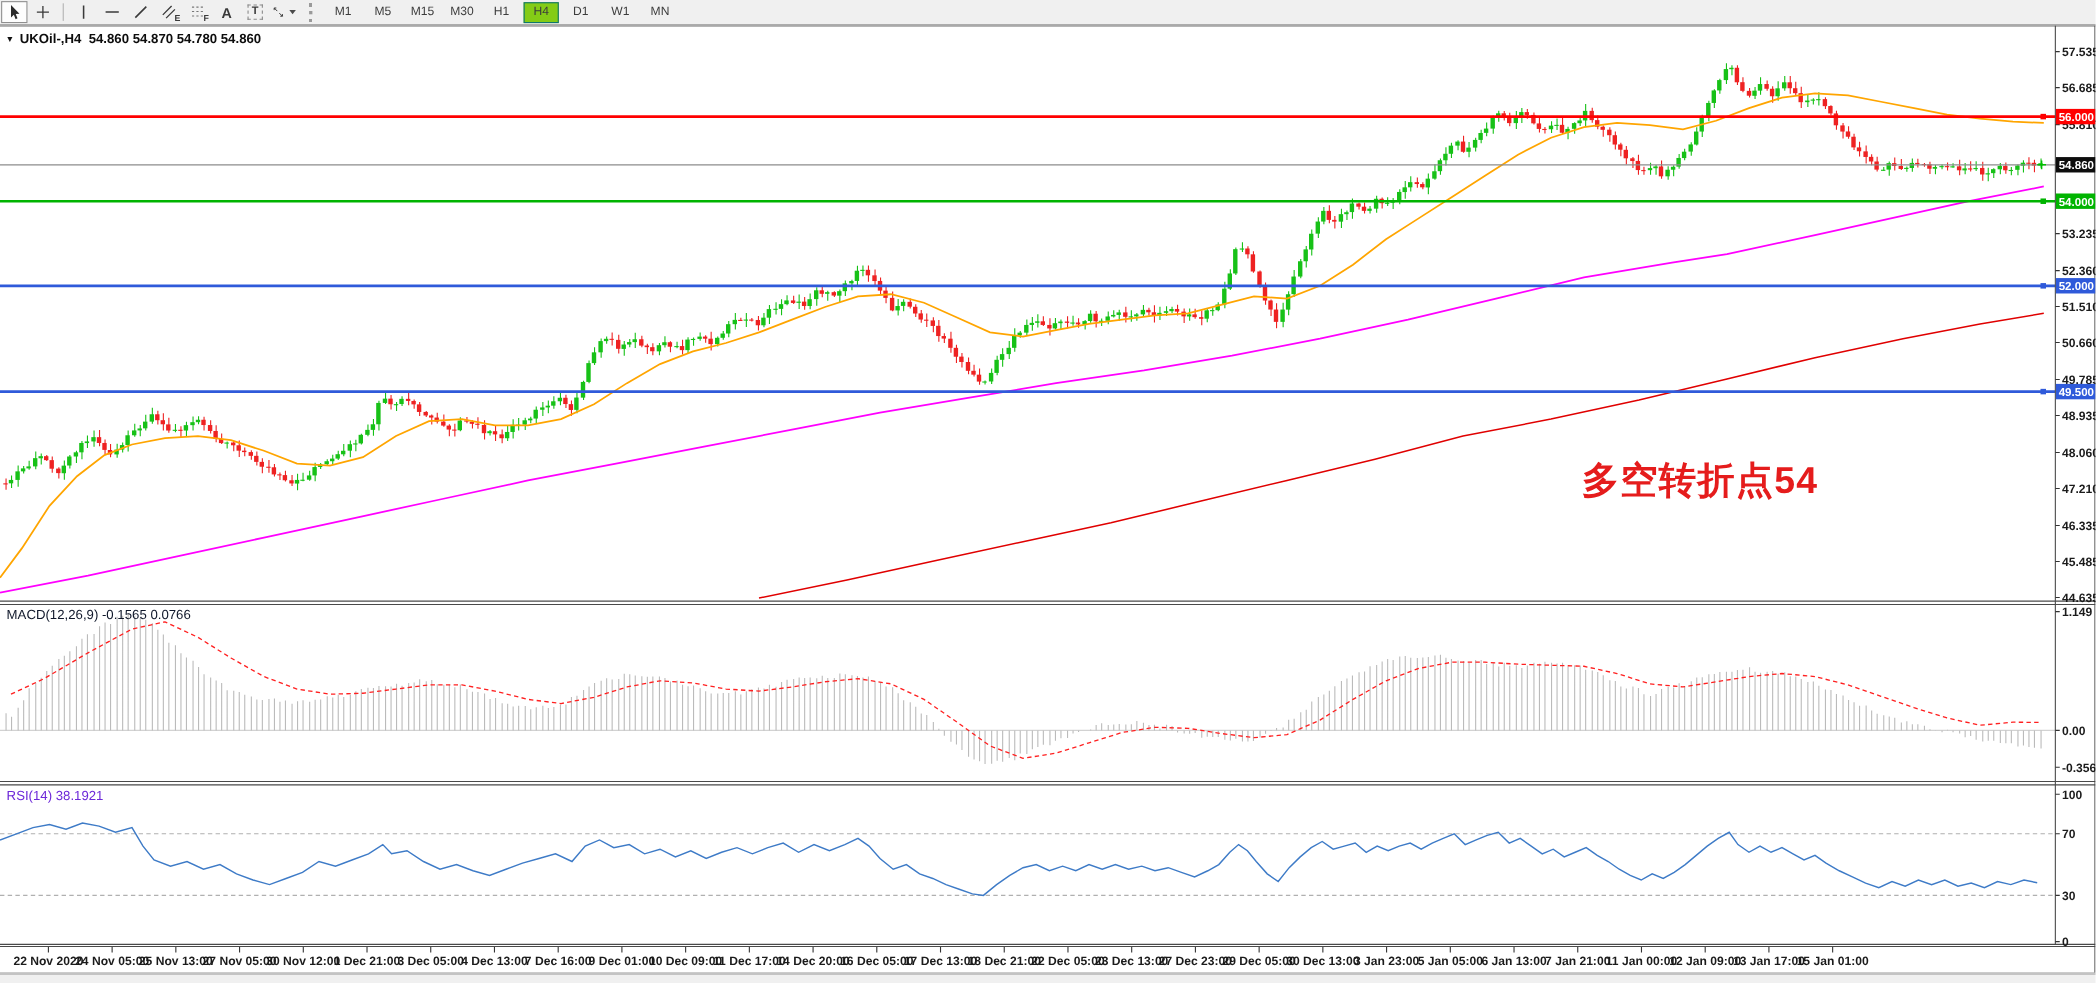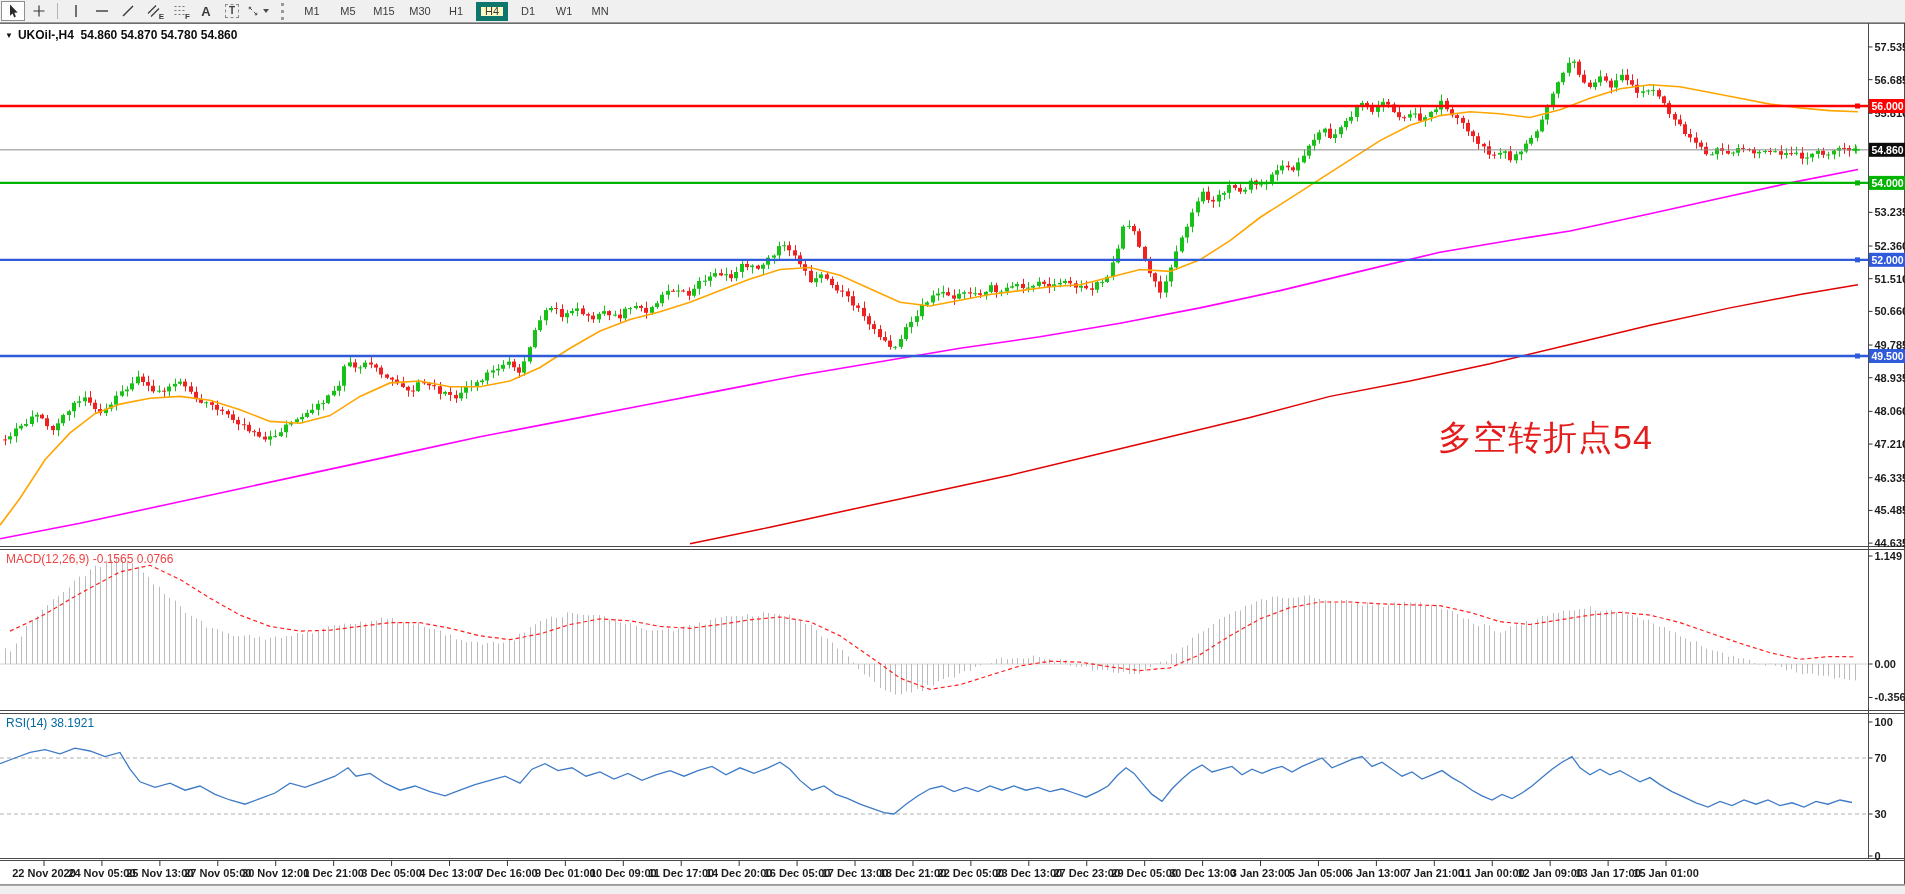--- a/index.html
+++ b/index.html
@@ -14,28 +14,28 @@
   .sep{width:1px;height:16px;background:#b4b4b4;margin:0 5px}
   .grip{width:3px;height:17px;margin:0 7px 0 10px;border-left:3px dotted #9a9a9a}
   .tletter{font-weight:bold;font-size:13px;color:#3a3a3a;line-height:1}
   .tletter.boxed{border:1px dashed #8a8a8a;font-size:10px;padding:1px 3px}
   .tbadge{position:absolute;right:1px;bottom:-1px;font-size:8px;font-weight:bold;color:#3a3a3a}
   .caret{width:0;height:0;border-left:3px solid transparent;border-right:3px solid transparent;
          border-top:4px solid #4a4a4a;margin-left:4px}
   .tf{min-width:32px;height:19px;display:flex;align-items:center;justify-content:center;
       font-size:11px;font-weight:normal;color:#3c3c3c;margin:0 2px;border:1px solid transparent;
       box-sizing:border-box;padding:0 4px;cursor:default}
-  .tf.active{background:#fef9c3;border:5px solid #0f766e}
+  .tf.active{background:#84cc16;border:1px solid #0f766e}
   #chart-svg{position:absolute;top:0;left:0;z-index:1}
   .overlay{position:absolute;z-index:3}
   #symbol-title{left:5px;top:28px;font-size:12px;font-weight:bold;color:#0d0d0d;white-space:pre;display:flex;align-items:center;gap:5px}
   #symbol-title .tri{font-size:8px;color:#111}
-  #macd-label{left:6px;top:552px;font-size:12px;color:#ef4444;white-space:pre}
-  #rsi-label{left:6px;top:716px;font-size:12px;color:#0369a1;white-space:pre}
-  #annotation{left:1438px;top:419px;font-size:34px;font-weight:400;color:#e51c1c;
+  #macd-label{left:6px;top:552px;font-size:12px;color:#0f172a;white-space:pre}
+  #rsi-label{left:6px;top:716px;font-size:12px;color:#6d28d9;white-space:pre}
+  #annotation{left:1438px;top:419px;font-size:34px;font-weight:700;color:#e51c1c;
               letter-spacing:1px;line-height:1.1;white-space:pre}
   #status-strip{position:absolute;left:0;bottom:0;width:1905px;height:9px;background:#f0f0f0;
                 border-top:1px solid #a8a8a8;box-sizing:border-box;z-index:4}
   svg text{font-family:"Liberation Sans","DejaVu Sans",sans-serif}
   .axt{font-size:11px;font-weight:bold;fill:#1b1b1b}
   .axb{font-size:10.5px;font-weight:bold;fill:#ffffff}
 </style>
 </head>
 <body>
 

